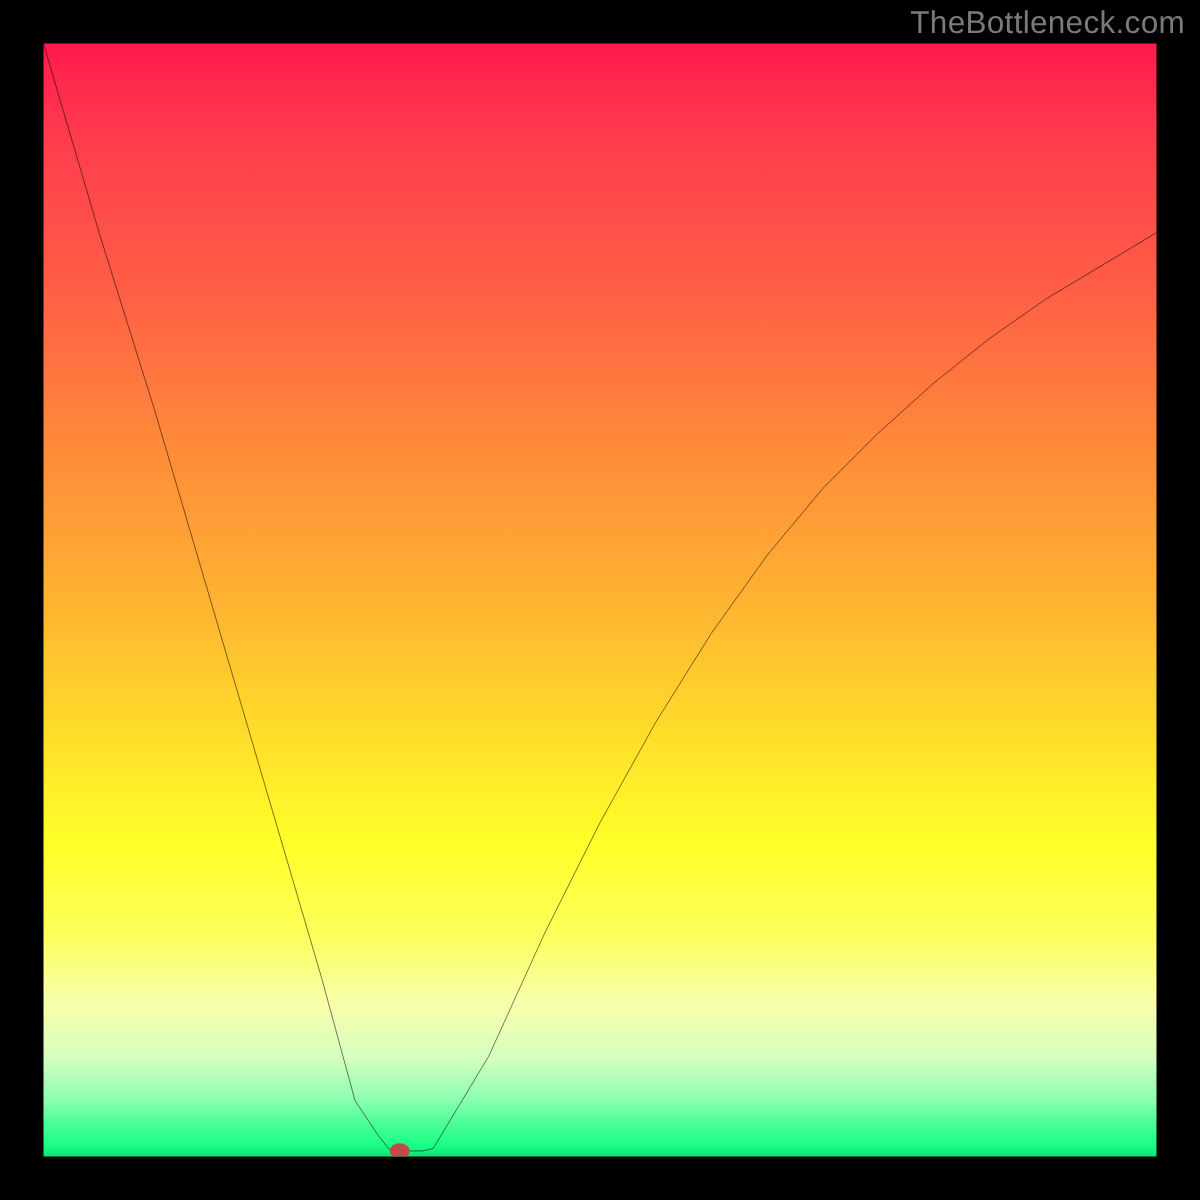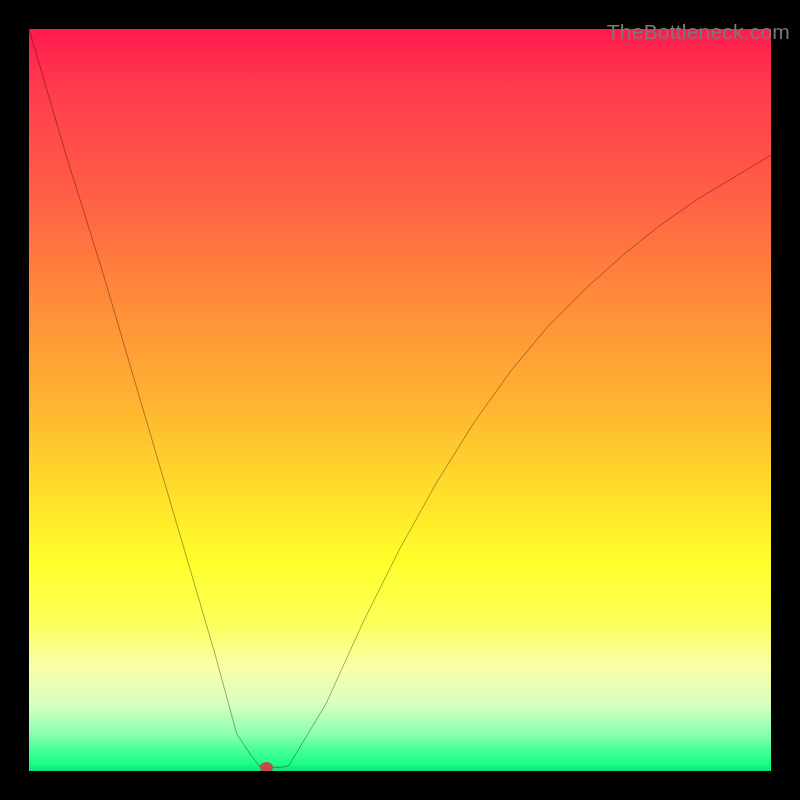--- a/index.html
+++ b/index.html
@@ -44,21 +44,21 @@
   }
   .curve-svg {
     position: absolute;
     left: 29px;
     top: 29px;
     width: 742px;
     height: 742px;
   }
   .watermark {
     position: absolute;
-    top: 20px;
+    top: 4px;
     right: 10px;
     color: #7a7a7a;
     font-size: 21px;
     font-weight: 400;
     letter-spacing: 0.2px;
   }
 </style>
 </head>
 <body>
 

